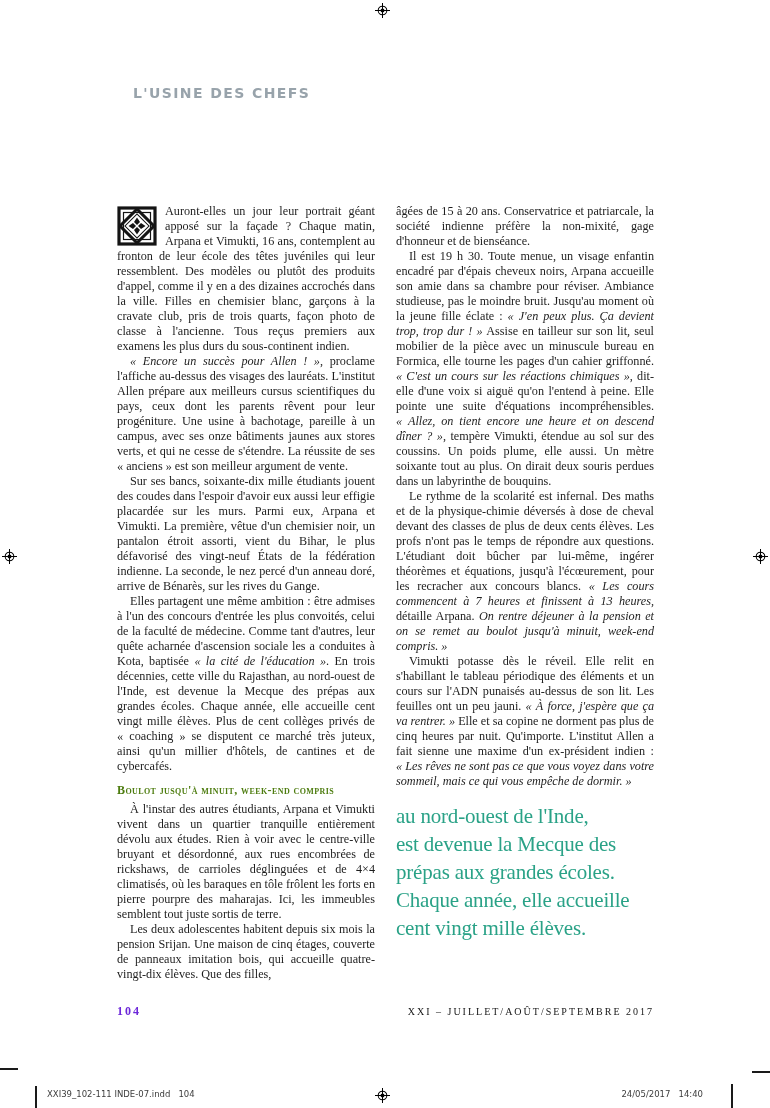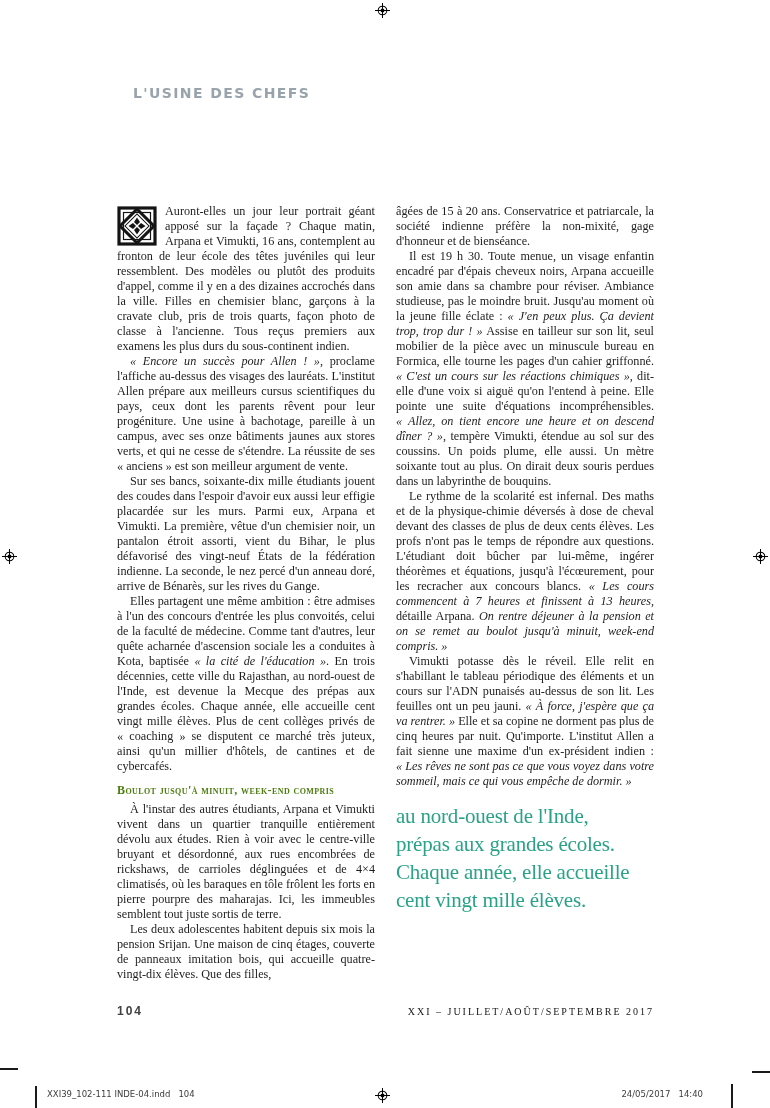--- a/index.html
+++ b/index.html
@@ -35,22 +35,22 @@
     margin-top:13px;font-size:21px;line-height:28px;
     color:var(--accent,#2aa287);letter-spacing:-0.2px;
   }
   .pullquote div{white-space:nowrap;}
 
   .folio-row{
     position:absolute;left:117px;top:1004px;width:537px;
     display:flex;justify-content:space-between;align-items:baseline;
   }
   .folio{
-    font-family:Liberation Sans, sans-serif;font-weight:bold;
-    font-size:12px;letter-spacing:2px;color:#404040;
+    font-family:Liberation Serif, serif;font-weight:bold;
+    font-size:12px;letter-spacing:2px;color:#6d28d9;
   }
   .issue{
     font-family:"Liberation Serif",serif;font-weight:normal;
     font-size:10px;letter-spacing:2px;color:#161616;white-space:pre;
   }
 
   .regmark{position:absolute;width:15px;height:15px;}
   .regmark svg{display:block;width:15px;height:15px;}
   .regmark.top{left:375px;top:3px;}
   .regmark.left{left:2px;top:549px;}
@@ -140,26 +140,27 @@
       <p class="para indent"><span>À l'instar des autres étudiants, Arpana et Vimukti vivent dans un quartier tranquille entièrement dévolu aux études. Rien à voir avec le centre-ville bruyant et désordonné, aux rues encombrées de rickshaws, de carrioles déglinguées et de 4×4 climatisés, où les baraques en tôle frôlent les forts en pierre pourpre des maharajas. Ici, les immeubles semblent tout juste sortis de terre.</span></p>
       <p class="para indent"><span>Les deux adolescentes habitent depuis six mois la pension Srijan. Une maison de cinq étages, couverte de panneaux imitation bois, qui accueille quatre-vingt-dix élèves. Que des filles,</span></p>
     </div>
   <div class="col">
       <p class="para"><span>âgées de 15 à 20 ans. Conservatrice et patriarcale, la société indienne préfère la non-mixité, gage d'honneur et de bienséance.</span></p>
       <p class="para indent"><span>Il est 19&nbsp;h&nbsp;30. Toute menue, un visage enfantin encadré par d'épais cheveux noirs, Arpana accueille son amie dans sa chambre pour réviser. Ambiance studieuse, pas le moindre bruit. Jusqu'au moment où la jeune fille éclate&nbsp;: </span><em>«&nbsp;J'en peux plus. Ça devient trop, trop dur&nbsp;!&nbsp;»</em><span> Assise en tailleur sur son lit, seul mobilier de la pièce avec un minuscule bureau en Formica, elle tourne les pages d'un cahier griffonné. </span><em>«&nbsp;C'est un cours sur les réactions chimiques&nbsp;»</em><span>, dit-elle d'une voix si aiguë qu'on l'entend à peine. Elle pointe une suite d'équations incompréhensibles. </span><em>«&nbsp;Allez, on tient encore une heure et on descend dîner&nbsp;?&nbsp;»</em><span>, tempère Vimukti, étendue au sol sur des coussins. Un poids plume, elle aussi. Un mètre soixante tout au plus. On dirait deux souris perdues dans un labyrinthe de bouquins.</span></p>
       <p class="para indent"><span>Le rythme de la scolarité est infernal. Des maths et de la physique-chimie déversés à dose de cheval devant des classes de plus de deux cents élèves. Les profs n'ont pas le temps de répondre aux questions. L'étudiant doit bûcher par lui-même, ingérer théorèmes et équations, jusqu'à l'écœurement, pour les recracher aux concours blancs. </span><em>«&nbsp;Les cours commencent à 7 heures et finissent à 13 heures, </em><span>détaille Arpana. </span><em>On rentre déjeuner à la pension et on se remet au boulot jusqu'à minuit, week-end compris.&nbsp;»</em></p>
       <p class="para indent"><span>Vimukti potasse dès le réveil. Elle relit en s'habillant le tableau périodique des éléments et un cours sur l'ADN punaisés au-dessus de son lit. Les feuilles ont un peu jauni. </span><em>«&nbsp;À force, j'espère que ça va rentrer.&nbsp;»</em><span> Elle et sa copine ne dorment pas plus de cinq heures par nuit. Qu'importe. L'institut Allen a fait sienne une maxime d'un ex-président indien&nbsp;: </span><em>«&nbsp;Les rêves ne sont pas ce que vous voyez dans votre sommeil, mais ce qui vous empêche de dormir.&nbsp;»</em></p>
       <div class="pullquote">
         <div>au nord-ouest de l'Inde,</div>
+        <div>est devenue la Mecque des</div>
         <div>prépas aux grandes écoles.</div>
         <div>Chaque année, elle accueille</div>
         <div>cent vingt mille élèves.</div>
       </div>
     </div>
 </div>
 
 <div class="folio-row">
   <span class="folio">104</span>
   <span class="issue">XXI – JUILLET/AOÛT/SEPTEMBRE 2017</span>
 </div>
 
-<div class="slug left">XXI39_102-111 INDE-04.indd   104</div>
+<div class="slug left">XXI39_102-111 INDE-07.indd   104</div>
 <div class="slug right">24/05/2017   14:40</div>
 
 </body></html>

